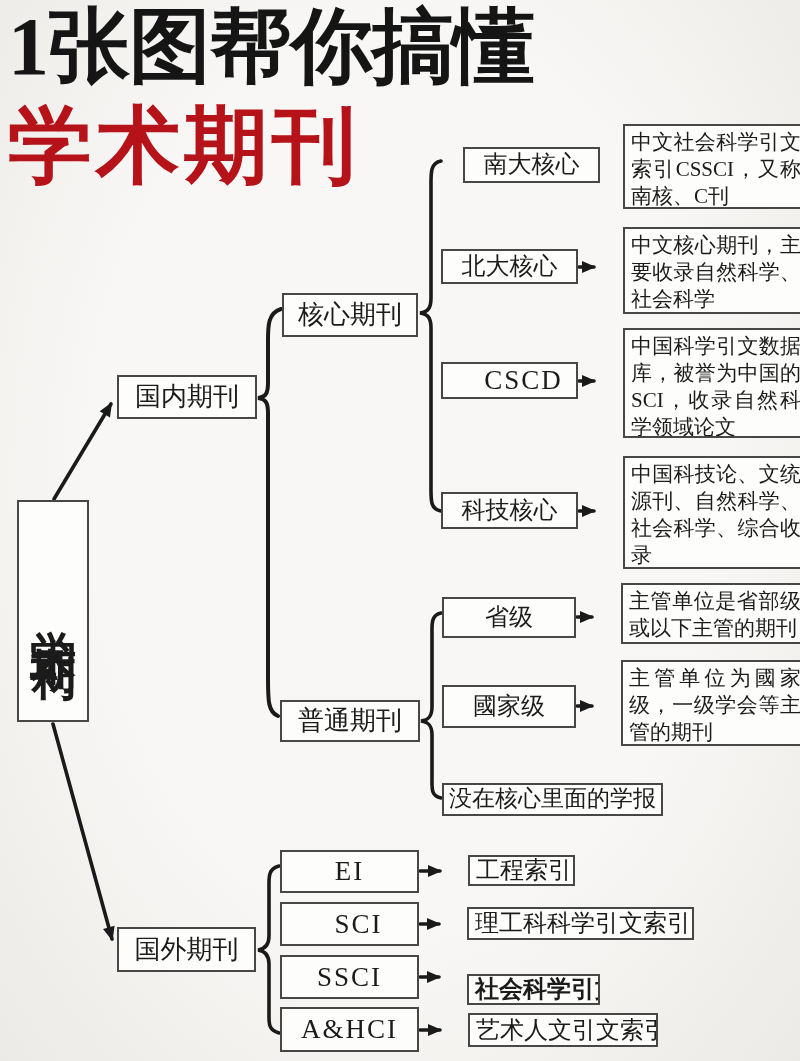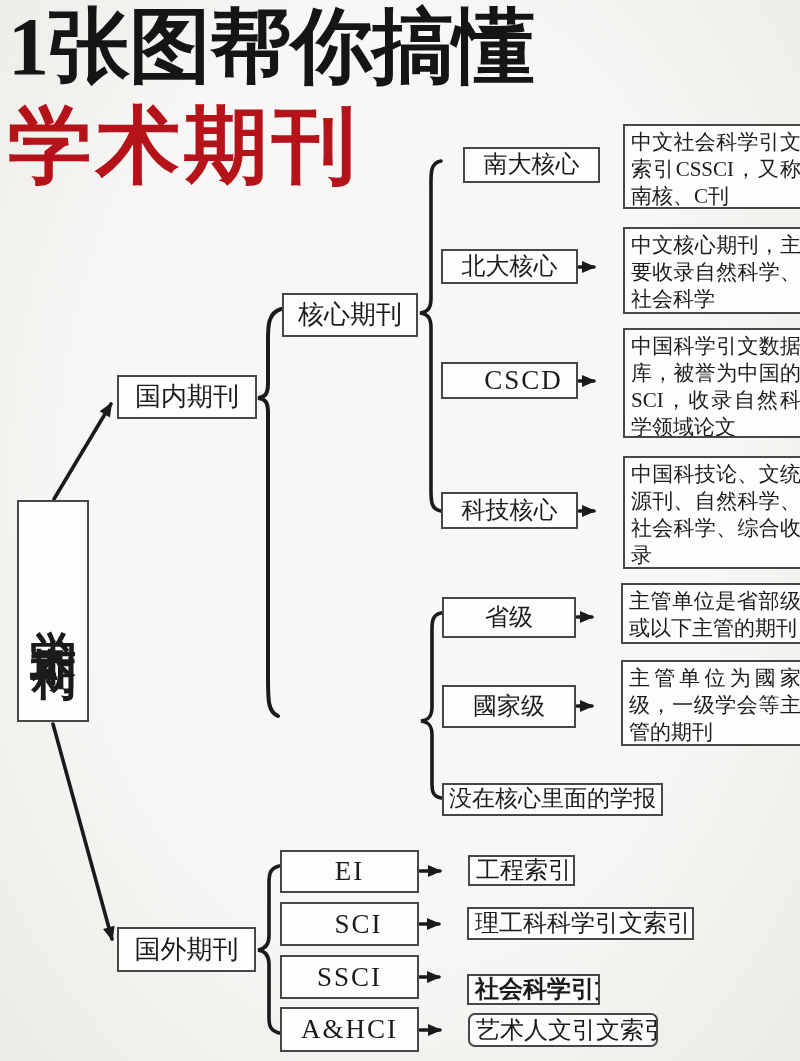--- a/index.html
+++ b/index.html
@@ -48,21 +48,21 @@
   
   #d-nanda{left:602px;top:124px;width:186px;height:85px;}
   #d-beida{left:602px;top:227px;width:186px;height:87px;}
   #d-cscd{left:602px;top:328px;width:186px;height:110px;}
   #d-keji{left:602px;top:456px;width:186px;height:113px;}
   #d-shengji{left:600px;top:583px;width:188px;height:61px;}
   #d-guojiaji{left:600px;top:660px;width:188px;height:86px;}
   #d-ei{left:447px;top:855px;width:107px;height:31px;}
   #d-sci{left:446px;top:907px;width:227px;height:33px;}
   #d-ssci{left:446px;top:974px;width:133px;height:31px;font-weight:bold;}
-  #d-ahci{left:447px;top:1013px;width:190px;height:34px;border-radius:7px;}
+  #d-ahci{left:447px;top:1013px;width:190px;height:34px;}
 </style>
 </head>
 <body>
 
 <div class="stage">
 
   <svg class="wires" viewBox="0 0 800 1061">
     <defs>
       <marker id="ah" viewBox="0 0 16 14" markerWidth="16" markerHeight="14" refX="13" refY="7" orient="auto" markerUnits="userSpaceOnUse">
         <path d="M1,1 L15,7 L1,13 Z" fill="#1a1a1a"></path>
@@ -91,20 +91,21 @@
     </g>
   </svg>
 
   <h1 class="title l1">1张图帮你搞懂</h1>
   <h1 class="title l2">学术期刊</h1>
 
   <div class="node root" id="n-root">学术期刊</div>
 
   <div class="node" id="n-core">核心期刊</div>
   <div class="node" id="n-domestic">国内期刊</div>
+  <div class="node" id="n-ordinary">普通期刊</div>
 
   <div class="node" id="n-nanda">南大核心</div>
   <div class="node" id="n-beida">北大核心</div>
   <div class="node latin" id="n-cscd">CSCD</div>
   <div class="node" id="n-keji">科技核心</div>
 
   <div class="node" id="n-shengji">省级</div>
   <div class="node" id="n-guojiaji">國家级</div>
   <div class="node" id="n-xuebao">没在核心里面的学报</div>
 

